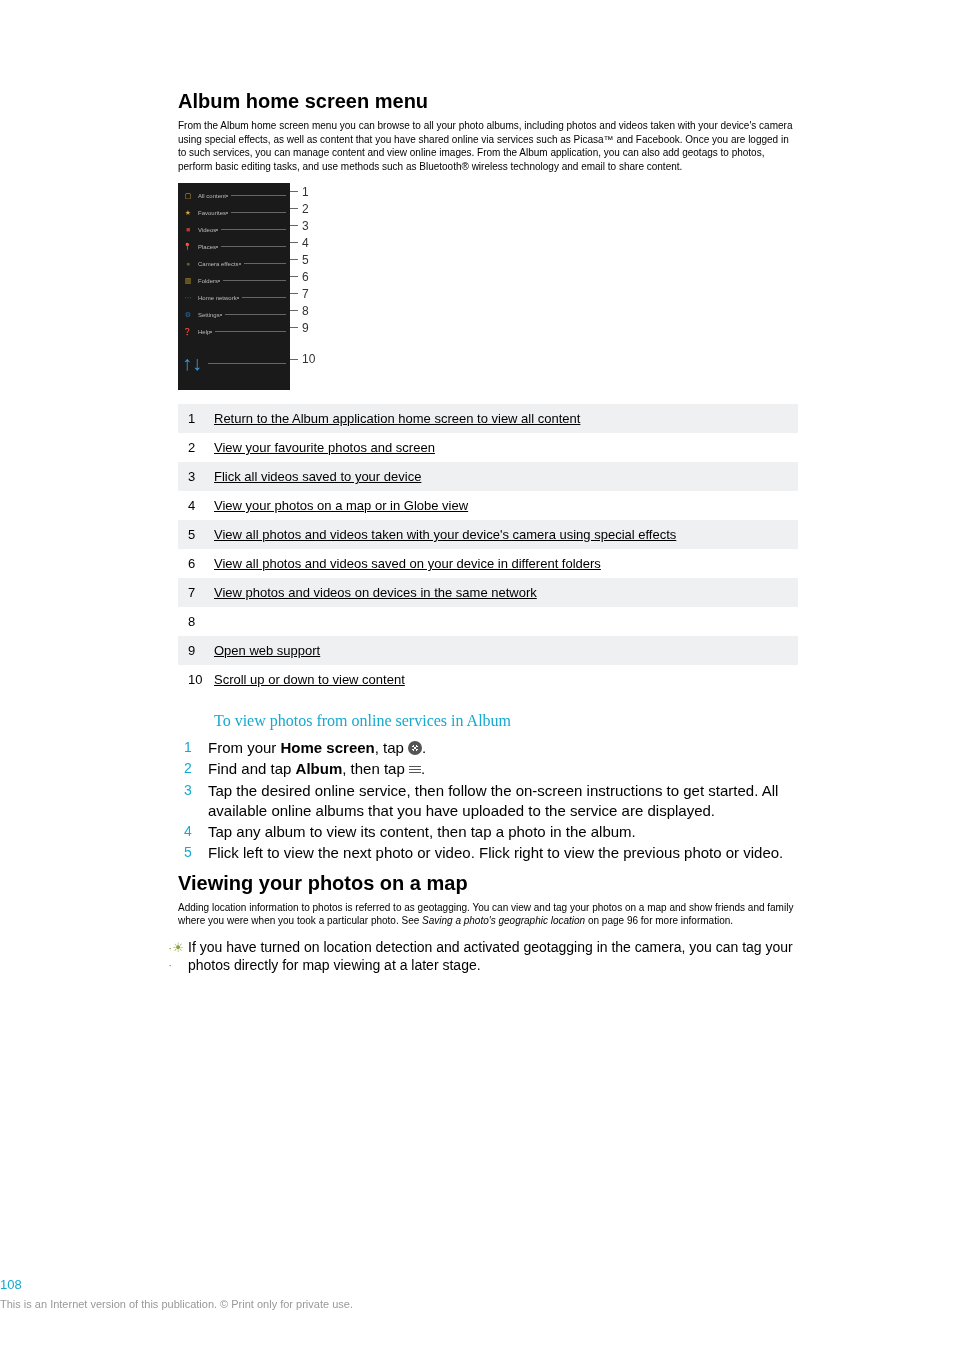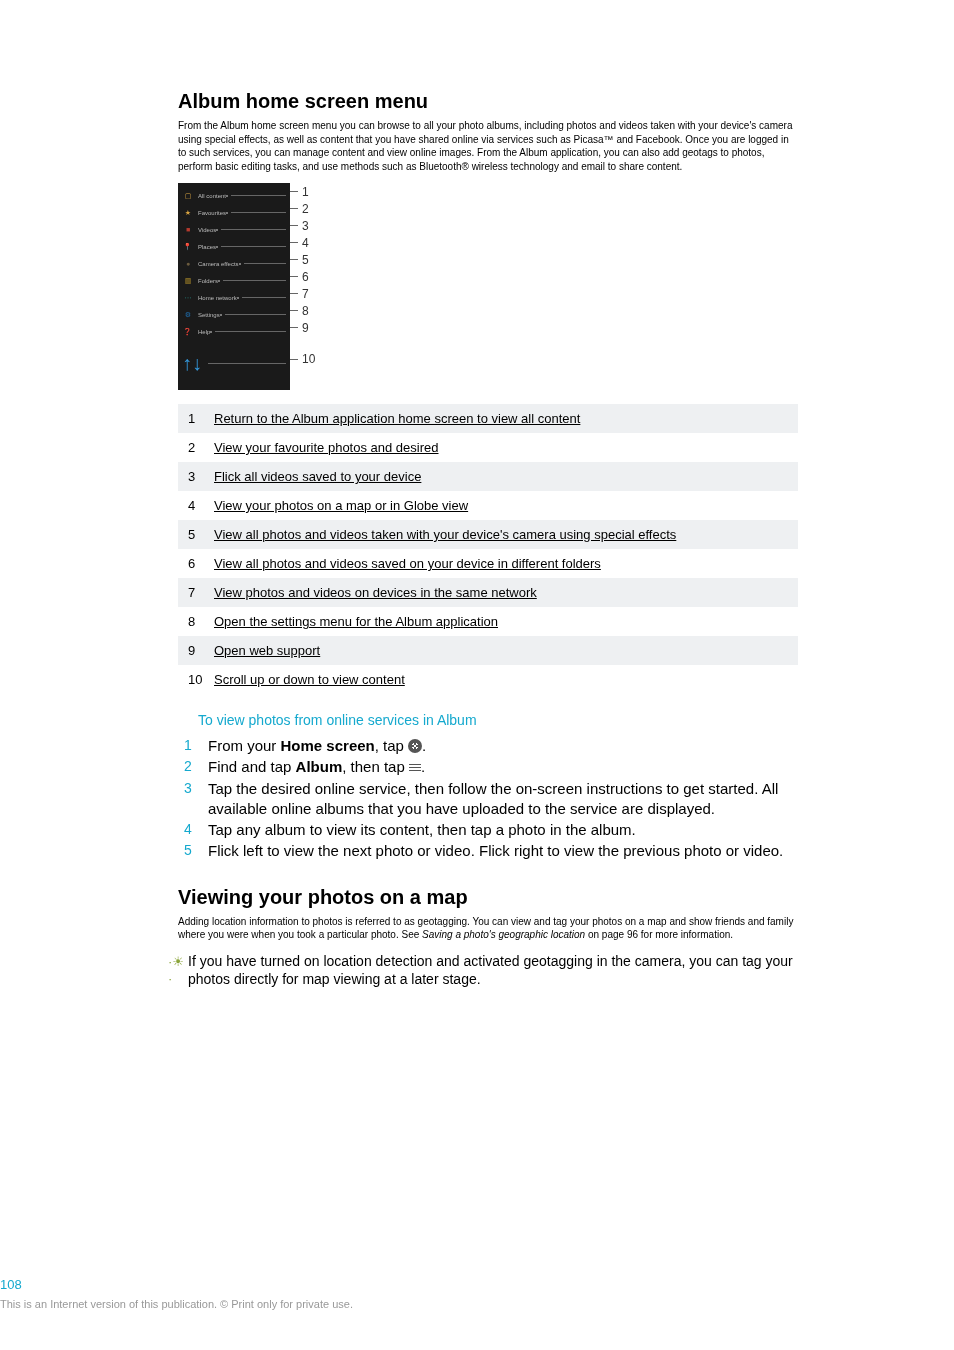--- a/index.html
+++ b/index.html
@@ -115,28 +115,29 @@
     display:flex;
     padding: 7px 10px;
     font-size: 13px;
   }
   .legend-row.shade { background:#eef0f2; }
   .legend-row .num { width: 26px; flex:0 0 26px; }
   .legend-row .txt { flex:1;text-decoration:underline; }
   
   .subhead {
     color:#15a9ce;
-    font-size:14px;
-    margin: 6px 0 8px 20px;
+    font-size:16px;
+    margin: 6px 0 8px 36px;
+    font-family: Liberation Serif, serif;
   }
   
   ol.steps {
     list-style:none;
     padding:0;
-    margin:0 0 24px 0;
+    margin:0 0 8px 0;
     counter-reset: step;
   }
   ol.steps li {
     position:relative;
     padding-left: 30px;
     font-size:15px;
     line-height:1.35;
     margin-bottom:1px;
   }
   ol.steps li::before {
@@ -283,21 +284,21 @@
         </div>
     </div>
 
     <div class="legend" id="legend">
         <div class="legend-row shade">
           <div class="num">1</div>
           <div class="txt">Return to the Album application home screen to view all content</div>
         </div>
         <div class="legend-row">
           <div class="num">2</div>
-          <div class="txt">View your favourite photos and desired</div>
+          <div class="txt">View your favourite photos and screen</div>
         </div>
         <div class="legend-row shade">
           <div class="num">3</div>
           <div class="txt">Flick all videos saved to your device</div>
         </div>
         <div class="legend-row">
           <div class="num">4</div>
           <div class="txt">View your photos on a map or in Globe view</div>
         </div>
         <div class="legend-row shade">
@@ -307,21 +308,20 @@
         <div class="legend-row">
           <div class="num">6</div>
           <div class="txt">View all photos and videos saved on your device in different folders</div>
         </div>
         <div class="legend-row shade">
           <div class="num">7</div>
           <div class="txt">View photos and videos on devices in the same network</div>
         </div>
         <div class="legend-row">
           <div class="num">8</div>
-          <div class="txt">Open the settings menu for the Album application</div>
         </div>
         <div class="legend-row shade">
           <div class="num">9</div>
           <div class="txt">Open web support</div>
         </div>
         <div class="legend-row">
           <div class="num">10</div>
           <div class="txt">Scroll up or down to view content</div>
         </div>
       </div>

